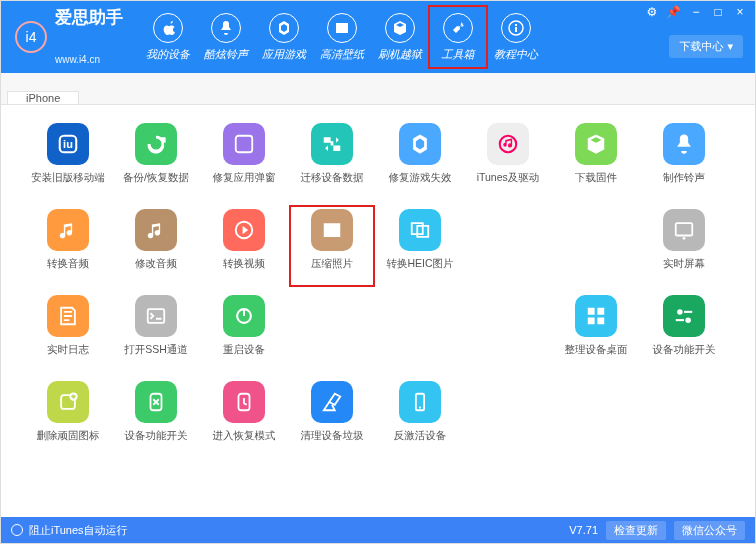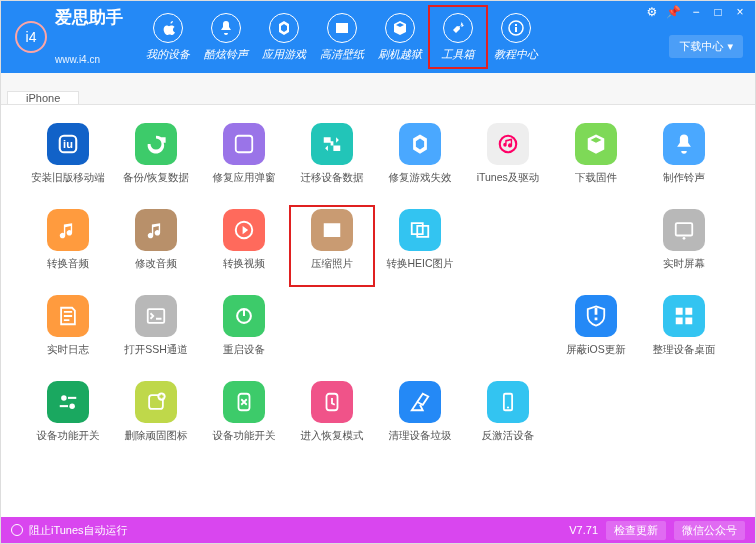--- a/index.html
+++ b/index.html
@@ -89,21 +89,21 @@
   .bg-red    { background:#ff6a5c; }
   .bg-cyan   { background:#33c4f1; }
   .bg-grey   { background:#b8b8b8; }
   .bg-darkgreen { background:#2cb46b; }
   .bg-magenta { background:#f05389; }
   .bg-dgreen { background:#1aa860; }
   .bg-lemon  { background:#bfd84a; }
 
   
   .footer {
-    height:26px; background:#d946ef; color:#fff; font-size:11px;
+    height:26px; background:#3b82f6; color:#fff; font-size:11px;
     display:flex; align-items:center; padding:0 10px; gap:8px;
   }
   .footer .left { display:flex; align-items:center; gap:6px; flex:1;}
   .foot-circle { width:12px;height:12px;border:1.3px solid #fff;border-radius:50%; }
   .footer .btn { background:rgba(255,255,255,0.2); padding:2px 8px; border-radius:2px; cursor:pointer; }
 </style>
 </head>
 <body>
 
 <div class="app-window">
@@ -330,28 +330,20 @@
           <div class="tool-icon bg-green">
             <svg viewBox="0 0 16 16">
               <use href="#i-power"></use>
             </svg>
           </div>
           <div class="tool-label">重启设备</div>
         </div>
         <div></div>
         <div></div>
         <div></div>
-        <div class="tool">
-          <div class="tool-icon bg-blue">
-            <svg viewBox="0 0 16 16">
-              <use href="#i-shield"></use>
-            </svg>
-          </div>
-          <div class="tool-label">屏蔽iOS更新</div>
-        </div>
         <div class="tool">
           <div class="tool-icon bg-cyan">
             <svg viewBox="0 0 16 16">
               <use href="#i-grid"></use>
             </svg>
           </div>
           <div class="tool-label">整理设备桌面</div>
         </div>
         <div class="tool">
           <div class="tool-icon bg-dgreen">

